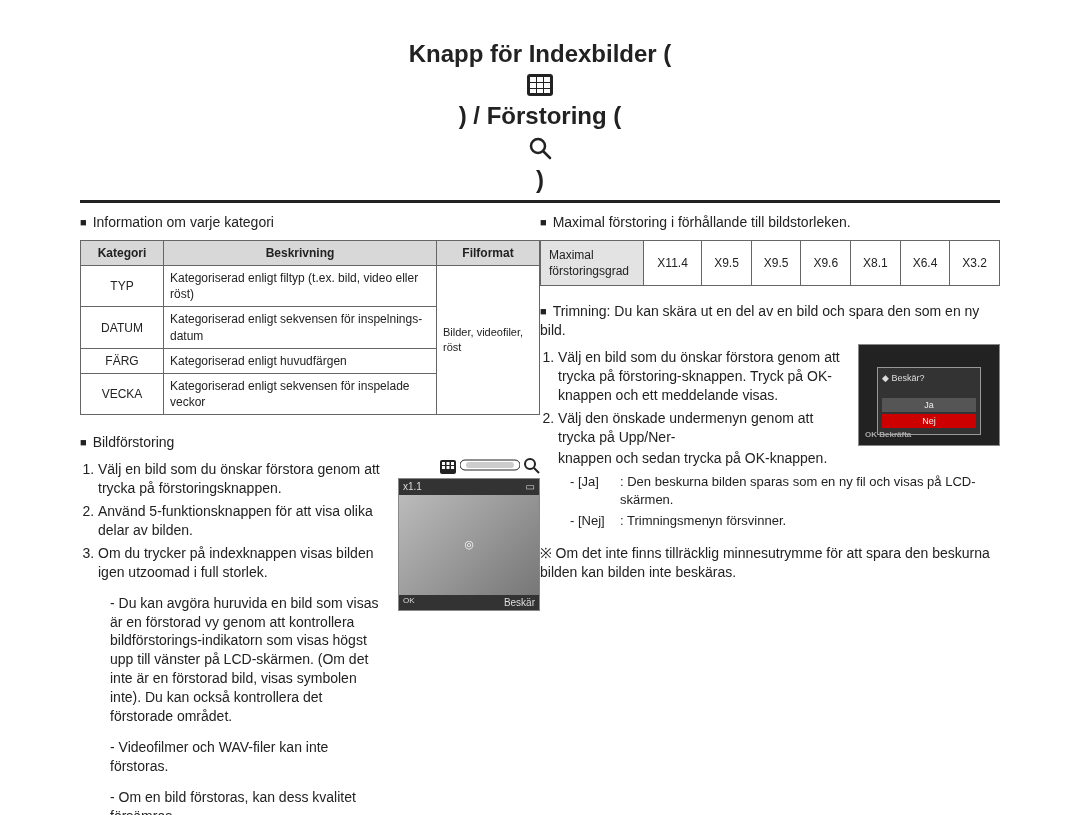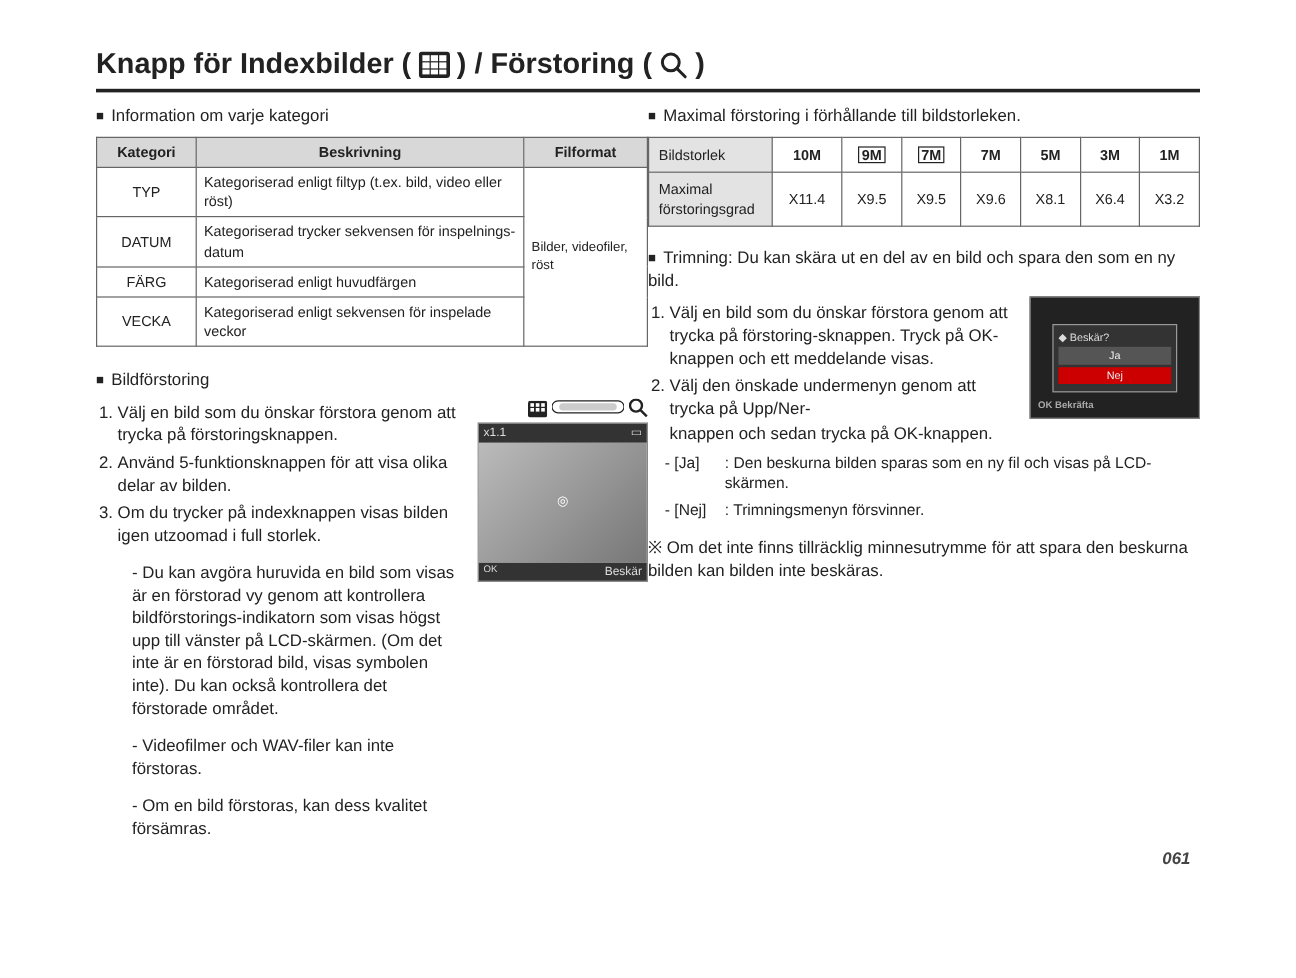--- a/index.html
+++ b/index.html
@@ -1,17 +1,17 @@
 <!DOCTYPE html>
 <html><head>
 <meta charset="utf-8">
 <style>
 html,body{margin:0;padding:0;background:#fff;font-family:Helvetica,Arial,sans-serif;color:#222;}
 .page{width:1000px;margin:0 auto;padding:40px 40px 30px 40px;box-sizing:border-box;position:relative;}
-h1{margin:0 0 10px 0;font-weight:bold;font-size:24px;border-bottom:3px solid #222;padding-bottom:6px;display:flex;align-items:center;gap:6px;}
+h1{margin:0 0 10px 0;font-weight:bold;font-size:24px;border-bottom:3px solid #222;padding-bottom:6px;display:flex;align-items:center;gap:6px;flex-direction:column;}
 h1 svg{vertical-align:middle;}
 .cols{display:flex;}
 .col{flex:1;font-size:14px;line-height:1.35;}
 .square{font-size:11px;vertical-align:1px;margin-right:6px;}
 table{border-collapse:collapse;width:100%;font-size:12px;}
 th,td{border:1px solid #666;padding:4px 6px;}
 th{background:#d8d8d8;}
 .left-table td:first-child{text-align:center;width:70px;}
 .left-table td:nth-child(3){width:90px;font-size:11px;}
 .right-table td,.right-table th{text-align:center;padding:6px 4px;}
@@ -24,21 +24,21 @@
 .pageno{position:absolute;bottom:10px;right:48px;font-weight:bold;font-style:italic;font-size:14px;color:#444;}
 .figure-thumb{border:1px solid #888;display:inline-block;margin-left:6px;vertical-align:top;}
 .figure-thumb .bar{background:#333;font-size:10px;color:#ddd;padding:1px 4px;display:flex;justify-content:space-between;}
 .figure-thumb .img{width:140px;height:100px;background:linear-gradient(135deg,#bbb,#777);display:flex;align-items:center;justify-content:center;color:#fff;font-size:11px;}
 .mini-dialog{position:relative;border:1px solid #888;width:140px;height:100px;background:#222;color:#eee;font-size:9px;display:inline-block;vertical-align:top;margin-left:6px;}
 .mini-dialog .box{position:absolute;top:22px;left:18px;right:18px;border:1px solid #999;background:#333;padding:4px;}
 .mini-dialog .opt{background:#555;margin:2px 0;text-align:center;padding:1px;}
 .mini-dialog .opt.sel{background:#c00;}
 .mini-dialog .foot{position:absolute;bottom:4px;left:6px;font-size:8px;color:#aaa;font-weight:bold;}
 .flex-block{display:flex;align-items:flex-start;gap:8px;}
-.defs{margin:6px 0 0 14px;font-size:13px;}
+.defs{margin:6px 0 0 30px;font-size:13px;}
 .defs .row{display:flex;gap:6px;margin-bottom:4px;}
 .defs .k{min-width:44px;}
 .boxed-m{display:inline-block;border:1.5px solid #222;padding:0 2px;line-height:1;}
 </style>
 </head>
 <body>
 
 <div class="page">
 
   <h1>
@@ -77,21 +77,21 @@
           <th>Beskrivning</th>
           <th>Filformat</th>
         </tr>
         <tr>
           <td>TYP</td>
           <td>Kategoriserad enligt filtyp (t.ex. bild, video eller röst)</td>
           <td rowspan="4">Bilder, videofiler, röst</td>
         </tr>
         <tr>
           <td>DATUM</td>
-          <td>Kategoriserad trycker sekvensen för inspelnings-datum</td>
+          <td>Kategoriserad enligt sekvensen för inspelnings-datum</td>
         </tr>
         <tr>
           <td>FÄRG</td>
           <td>Kategoriserad enligt huvudfärgen</td>
         </tr>
         <tr>
           <td>VECKA</td>
           <td>Kategoriserad enligt sekvensen för inspelade veckor</td>
         </tr>
       </tbody>
@@ -149,30 +149,20 @@
       </div>
     </div>
 
     <div class="col">
       <div>
         <span class="square">■</span><span>Maximal förstoring i förhållande till bildstorleken.</span>
       </div>
 
       <table class="right-table" style="margin-top:8px;">
         <tbody>
-            <tr>
-          <td>Bildstorlek</td>
-          <td><b>10M</b></td>
-          <td><b class="boxed-m">9M</b></td>
-          <td><b class="boxed-m">7M</b></td>
-          <td><b>7M</b></td>
-          <td><b>5M</b></td>
-          <td><b>3M</b></td>
-          <td><b>1M</b></td>
-        </tr>
         <tr>
           <td>Maximal förstoringsgrad</td>
           <td>X11.4</td>
           <td>X9.5</td>
           <td>X9.5</td>
           <td>X9.6</td>
           <td>X8.1</td>
           <td>X6.4</td>
           <td>X3.2</td>
         </tr>
@@ -185,21 +175,21 @@
 
       <div class="flex-block" style="margin-top:4px;">
         <ol style="flex:1;">
           <li>Välj en bild som du önskar förstora genom att trycka på förstoring-sknappen. Tryck på OK-knappen och ett meddelande visas.</li>
           <li>
             <span>Välj den önskade undermenyn genom att trycka på Upp/Ner-</span>
           </li>
         </ol>
         <div class="mini-dialog">
           <div class="box">
-            <div style="color:#ddd;margin-bottom:2px;">◆ <span>Beskär?</span></div>
+            <div style="color:#ddd;margin-bottom:14px;">◆ <span>Beskär?</span></div>
             <div class="opt">Ja</div>
             <div class="opt sel">Nej</div>
           </div>
           <div class="foot"><span>OK </span><span>Bekräfta</span></div>
         </div>
       </div>
       <div style="margin-left:18px;margin-top:-2px;">knappen och sedan trycka på OK-knappen.</div>
 
       <div class="defs">
         <div class="row">

